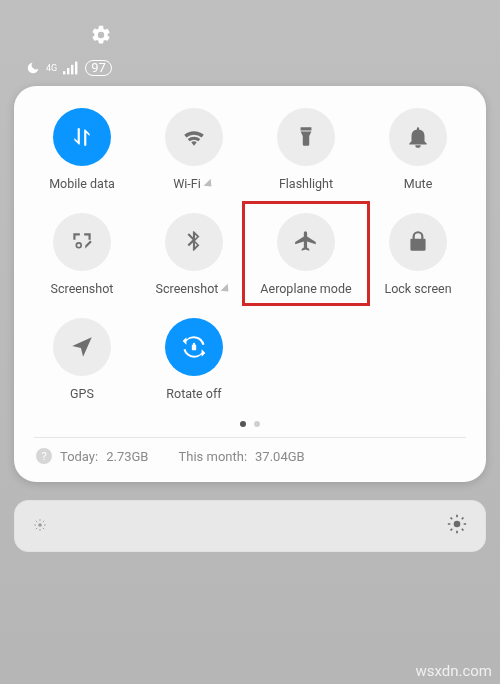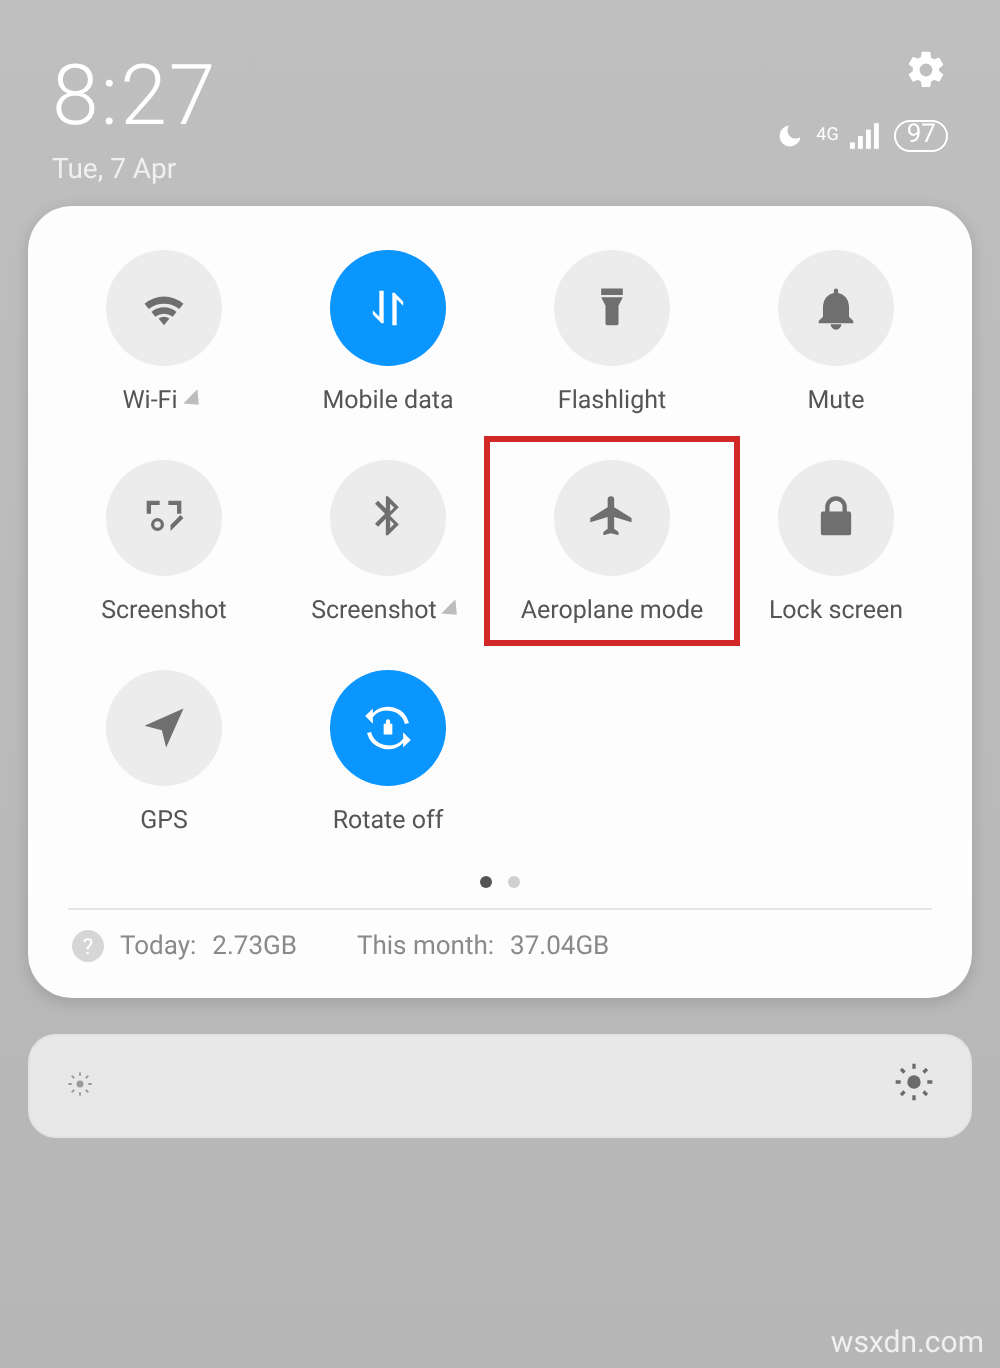--- a/index.html
+++ b/index.html
@@ -146,24 +146,20 @@
     position:absolute; right:8px; bottom:4px;
     font-size:15px; color:#ffffffcc;
   }
 </style>
 </head>
 <body>
 
 <div class="frame">
 
   <div class="status-header">
-    <div class="status-left">
-      <div class="clock">8:27</div>
-      <div class="date">Tue, 7 Apr</div>
-    </div>
     <div class="status-right">
       <div class="gear">
         <svg viewBox="0 0 24 24">
             <path d="M19.14 12.94a7 7 0 0 0 .05-.94 7 7 0 0 0-.05-.94l2.03-1.58a.5.5 0 0 0 .12-.64l-1.92-3.32a.5.5 0 0 0-.6-.22l-2.39.96a7.03 7.03 0 0 0-1.62-.94l-.36-2.54A.5.5 0 0 0 13.9 2h-3.8a.5.5 0 0 0-.5.42l-.36 2.54c-.58.24-1.12.55-1.62.94l-2.39-.96a.5.5 0 0 0-.6.22L2.71 8.48a.5.5 0 0 0 .12.64l2.03 1.58a7 7 0 0 0-.05.94 7 7 0 0 0 .05.94l-2.03 1.58a.5.5 0 0 0-.12.64l1.92 3.32c.13.22.39.31.6.22l2.39-.96c.5.39 1.04.7 1.62.94l.36 2.54a.5.5 0 0 0 .5.42h3.8a.5.5 0 0 0 .5-.42l.36-2.54c.58-.24 1.12-.55 1.62-.94l2.39.96c.21.09.47 0 .6-.22l1.92-3.32a.5.5 0 0 0-.12-.64l-2.03-1.58zM12 15.5A3.5 3.5 0 1 1 15.5 12 3.5 3.5 0 0 1 12 15.5z"></path>
           </svg>
       </div>
       <div class="status-icons">
         <svg width="14" height="14" viewBox="0 0 24 24">
             <path d="M21 12.8A9 9 0 1 1 11.2 3a7 7 0 0 0 9.8 9.8z"></path>
           </svg>
@@ -176,35 +172,35 @@
           </svg>
         <span class="battery-pill">97</span>
       </div>
     </div>
   </div>
 
   <div class="panel">
     <div class="grid">
 
       <div class="tile">
+        <div class="circle active">
+          <svg viewBox="0 0 24 24">
+              <path d="M8 4l0 12-3-3 0 2 4 4 1 0 0-15zM16 20l0-12 3 3 0-2-4-4-1 0 0 15z"></path>
+            </svg>
+        </div>
+        <div class="label">Mobile data</div>
+      </div>
+
+      <div class="tile">
         <div class="circle">
           <svg viewBox="0 0 24 24">
               <path d="M12 20l-2.5-3.1a4 4 0 0 1 5 0zM5 12.5l-2-2.5a14 14 0 0 1 18 0l-2 2.5a11 11 0 0 0-14 0zm3 3.5l-1.8-2.2a9 9 0 0 1 11.6 0L16 16a6.5 6.5 0 0 0-8 0z"></path>
             </svg>
         </div>
         <div class="label"><span>Wi-Fi</span><span class="tri"></span></div>
-      </div>
-
-      <div class="tile">
-        <div class="circle active">
-          <svg viewBox="0 0 24 24">
-              <path d="M8 4l0 12-3-3 0 2 4 4 1 0 0-15zM16 20l0-12 3 3 0-2-4-4-1 0 0 15z"></path>
-            </svg>
-        </div>
-        <div class="label">Mobile data</div>
       </div>
 
       <div class="tile">
         <div class="circle">
           <svg viewBox="0 0 24 24">
               <path d="M7 3h10v3H7zM7 7h10l-2 4v8a1 1 0 0 1-1 1h-4a1 1 0 0 1-1-1v-8zM11 13h2v2h-2z"></path>
             </svg>
         </div>
         <div class="label">Flashlight</div>
       </div>

